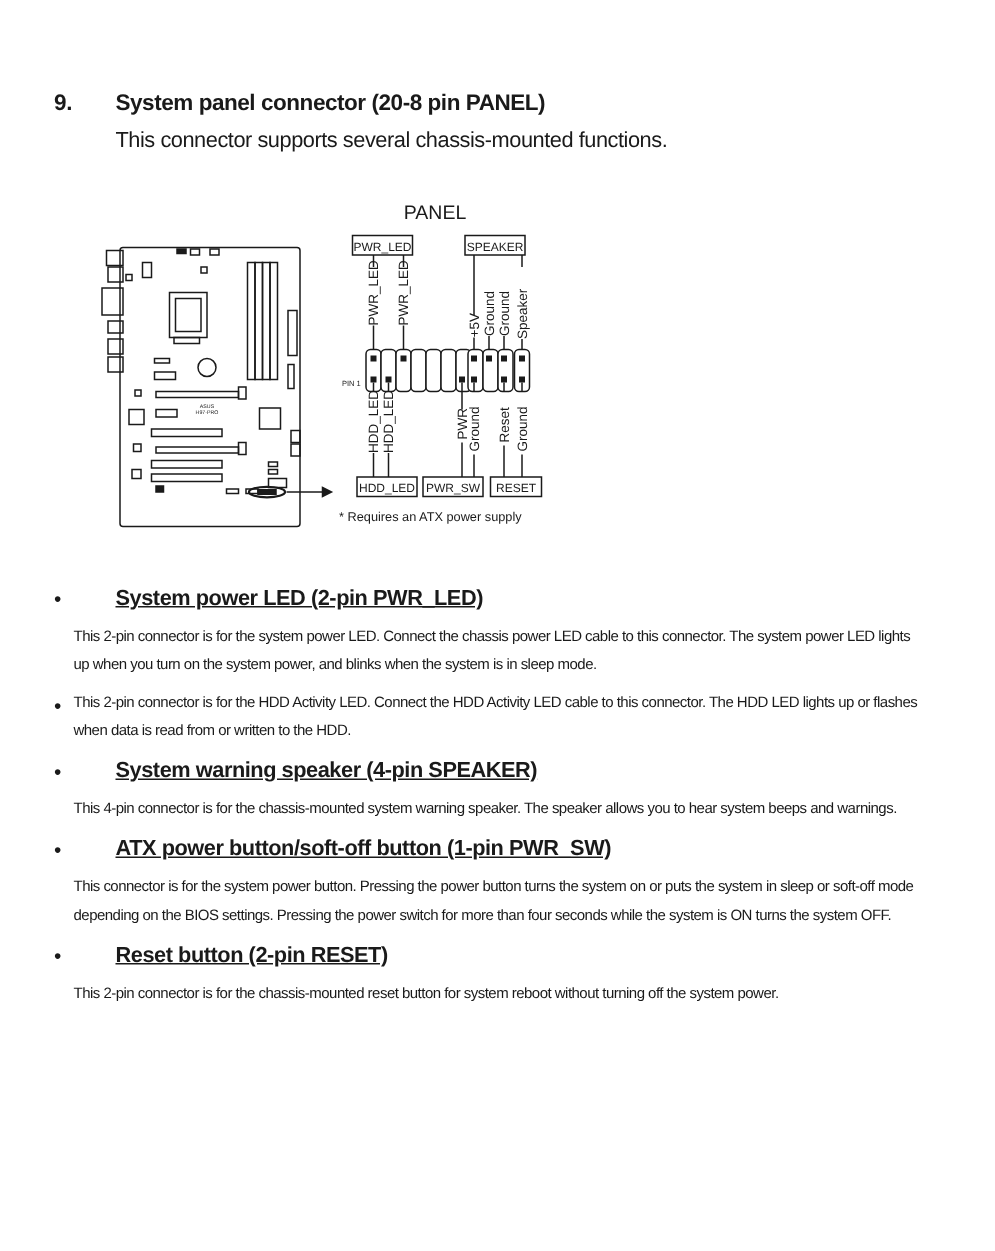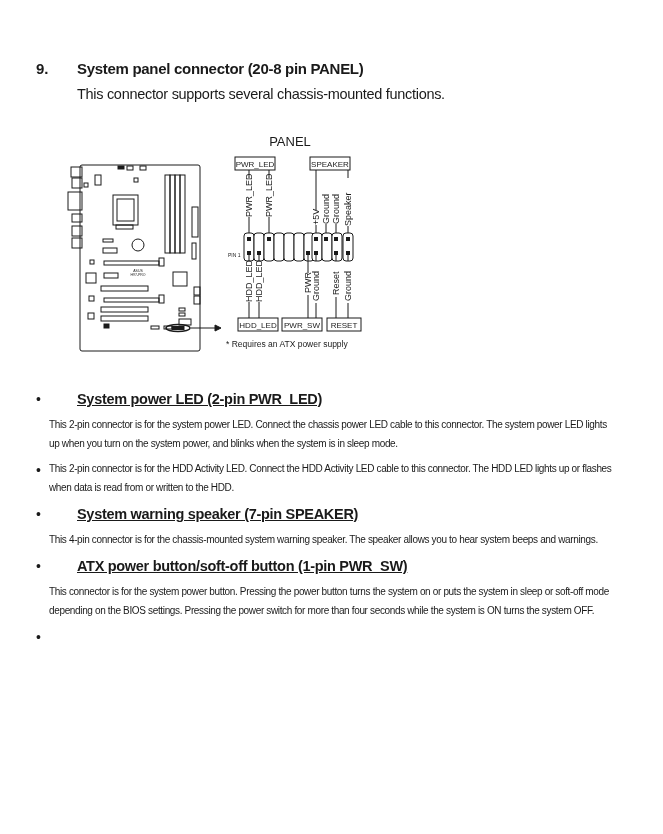--- a/index.html
+++ b/index.html
@@ -266,26 +266,28 @@
       <span class="bullet">•</span>
       <div class="item-title">System power LED (2-pin PWR_LED)</div>
       <div class="item-body">This 2-pin connector is for the system power LED. Connect the chassis power LED cable to this connector. The system power LED lights up when you turn on the system power, and blinks when the system is in sleep mode.</div>
     </div>
     <div class="item">
       <span class="bullet">•</span>
       <div class="item-body">This 2-pin connector is for the HDD Activity LED. Connect the HDD Activity LED cable to this connector. The HDD LED lights up or flashes when data is read from or written to the HDD.</div>
     </div>
     <div class="item">
       <span class="bullet">•</span>
-      <div class="item-title">System warning speaker (7-pin SPEAKER)</div>
+      <div class="item-title">System warning speaker (4-pin SPEAKER)</div>
       <div class="item-body">This 4-pin connector is for the chassis-mounted system warning speaker. The speaker allows you to hear system beeps and warnings.</div>
     </div>
     <div class="item">
       <span class="bullet">•</span>
       <div class="item-title">ATX power button/soft-off button (1-pin PWR_SW)</div>
       <div class="item-body">This connector is for the system power button. Pressing the power button turns the system on or puts the system in sleep or soft-off mode depending on the BIOS settings. Pressing the power switch for more than four seconds while the system is ON turns the system OFF.</div>
     </div>
     <div class="item">
       <span class="bullet">•</span>
+      <div class="item-title">Reset button (2-pin RESET)</div>
+      <div class="item-body">This 2-pin connector is for the chassis-mounted reset button for system reboot without turning off the system power.</div>
     </div>
   </div>
 
 </div>
 
 </body></html>

